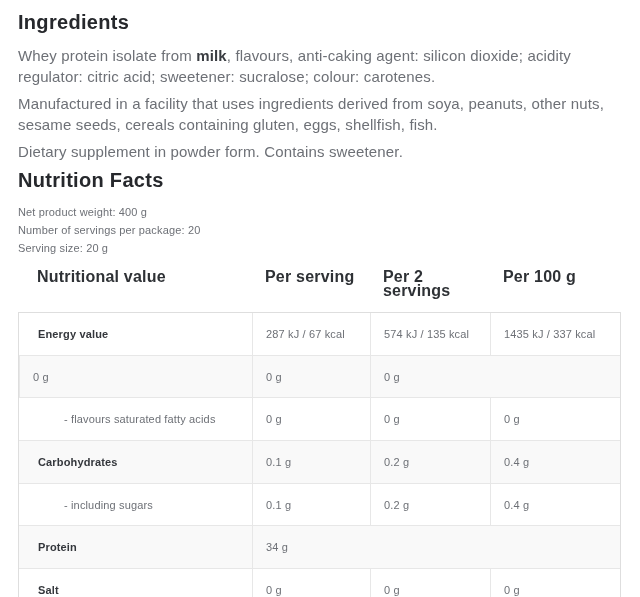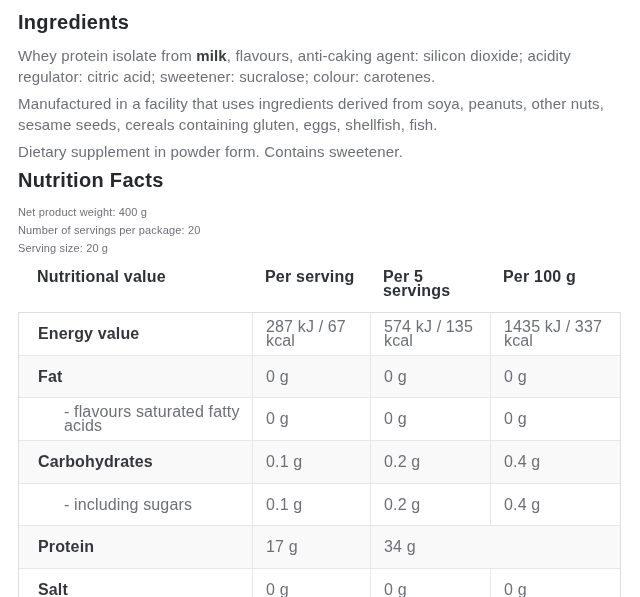--- a/index.html
+++ b/index.html
@@ -47,23 +47,23 @@
   }
   .t-row{
     display:grid;
     grid-template-columns:233px 118px 120px 131px;
     height:41.7px;align-items:center;
     background:#ffffff;
   }
   .t-row + .t-row{border-top:1px solid #e7e7e7;}
   .t-row.shade{background:#f9f9f9;}
   .cell{
-    font-size:16px;letter-spacing:.15px;line-height:14px;
+    font-size:11px;letter-spacing:.15px;line-height:14px;
     padding-left:13px;color:#6d7076;height:100%;
-    display:flex;align-items:center;box-sizing:border-box;
+    display:flex;align-items:center;box-sizing:border-box;text-align:right;
   }
   .cell.label{
     font-weight:700;color:#34373c;padding-left:19px;
   }
   .t-row.sub .cell.label{
     font-weight:400;color:#6d7076;padding-left:45px;
   }
   .cell.val{border-left:1px solid #e7e7e7;}
 </style>
 </head>
@@ -83,35 +83,34 @@
 
   <div class="meta-block">
     <div class="meta-line">Net product weight: 400 g</div>
     <div class="meta-line">Number of servings per package: 20</div>
     <div class="meta-line">Serving size: 20 g</div>
   </div>
 
   <div class="grid thead">
     <div class="h-cell first">Nutritional value</div>
     <div class="h-cell">Per serving</div>
-    <div class="h-cell">Per 5 servings</div>
+    <div class="h-cell">Per 2 servings</div>
     <div class="h-cell">Per 100 g</div>
   </div>
 
   <div class="tbody">
 
     <div class="t-row">
       <div class="cell label">Energy value</div>
       <div class="cell val">287 kJ / 67 kcal</div>
       <div class="cell val">574 kJ / 135 kcal</div>
       <div class="cell val">1435 kJ / 337 kcal</div>
     </div>
 
     <div class="t-row shade">
-      <div class="cell label">Fat</div>
       <div class="cell val">0 g</div>
       <div class="cell val">0 g</div>
       <div class="cell val">0 g</div>
     </div>
 
     <div class="t-row sub">
       <div class="cell label">- flavours saturated fatty acids</div>
       <div class="cell val">0 g</div>
       <div class="cell val">0 g</div>
       <div class="cell val">0 g</div>
@@ -126,21 +125,20 @@
 
     <div class="t-row sub">
       <div class="cell label">- including sugars</div>
       <div class="cell val">0.1 g</div>
       <div class="cell val">0.2 g</div>
       <div class="cell val">0.4 g</div>
     </div>
 
     <div class="t-row shade">
       <div class="cell label">Protein</div>
-      <div class="cell val">17 g</div>
       <div class="cell val">34 g</div>
     </div>
 
     <div class="t-row">
       <div class="cell label">Salt</div>
       <div class="cell val">0 g</div>
       <div class="cell val">0 g</div>
       <div class="cell val">0 g</div>
     </div>
 

